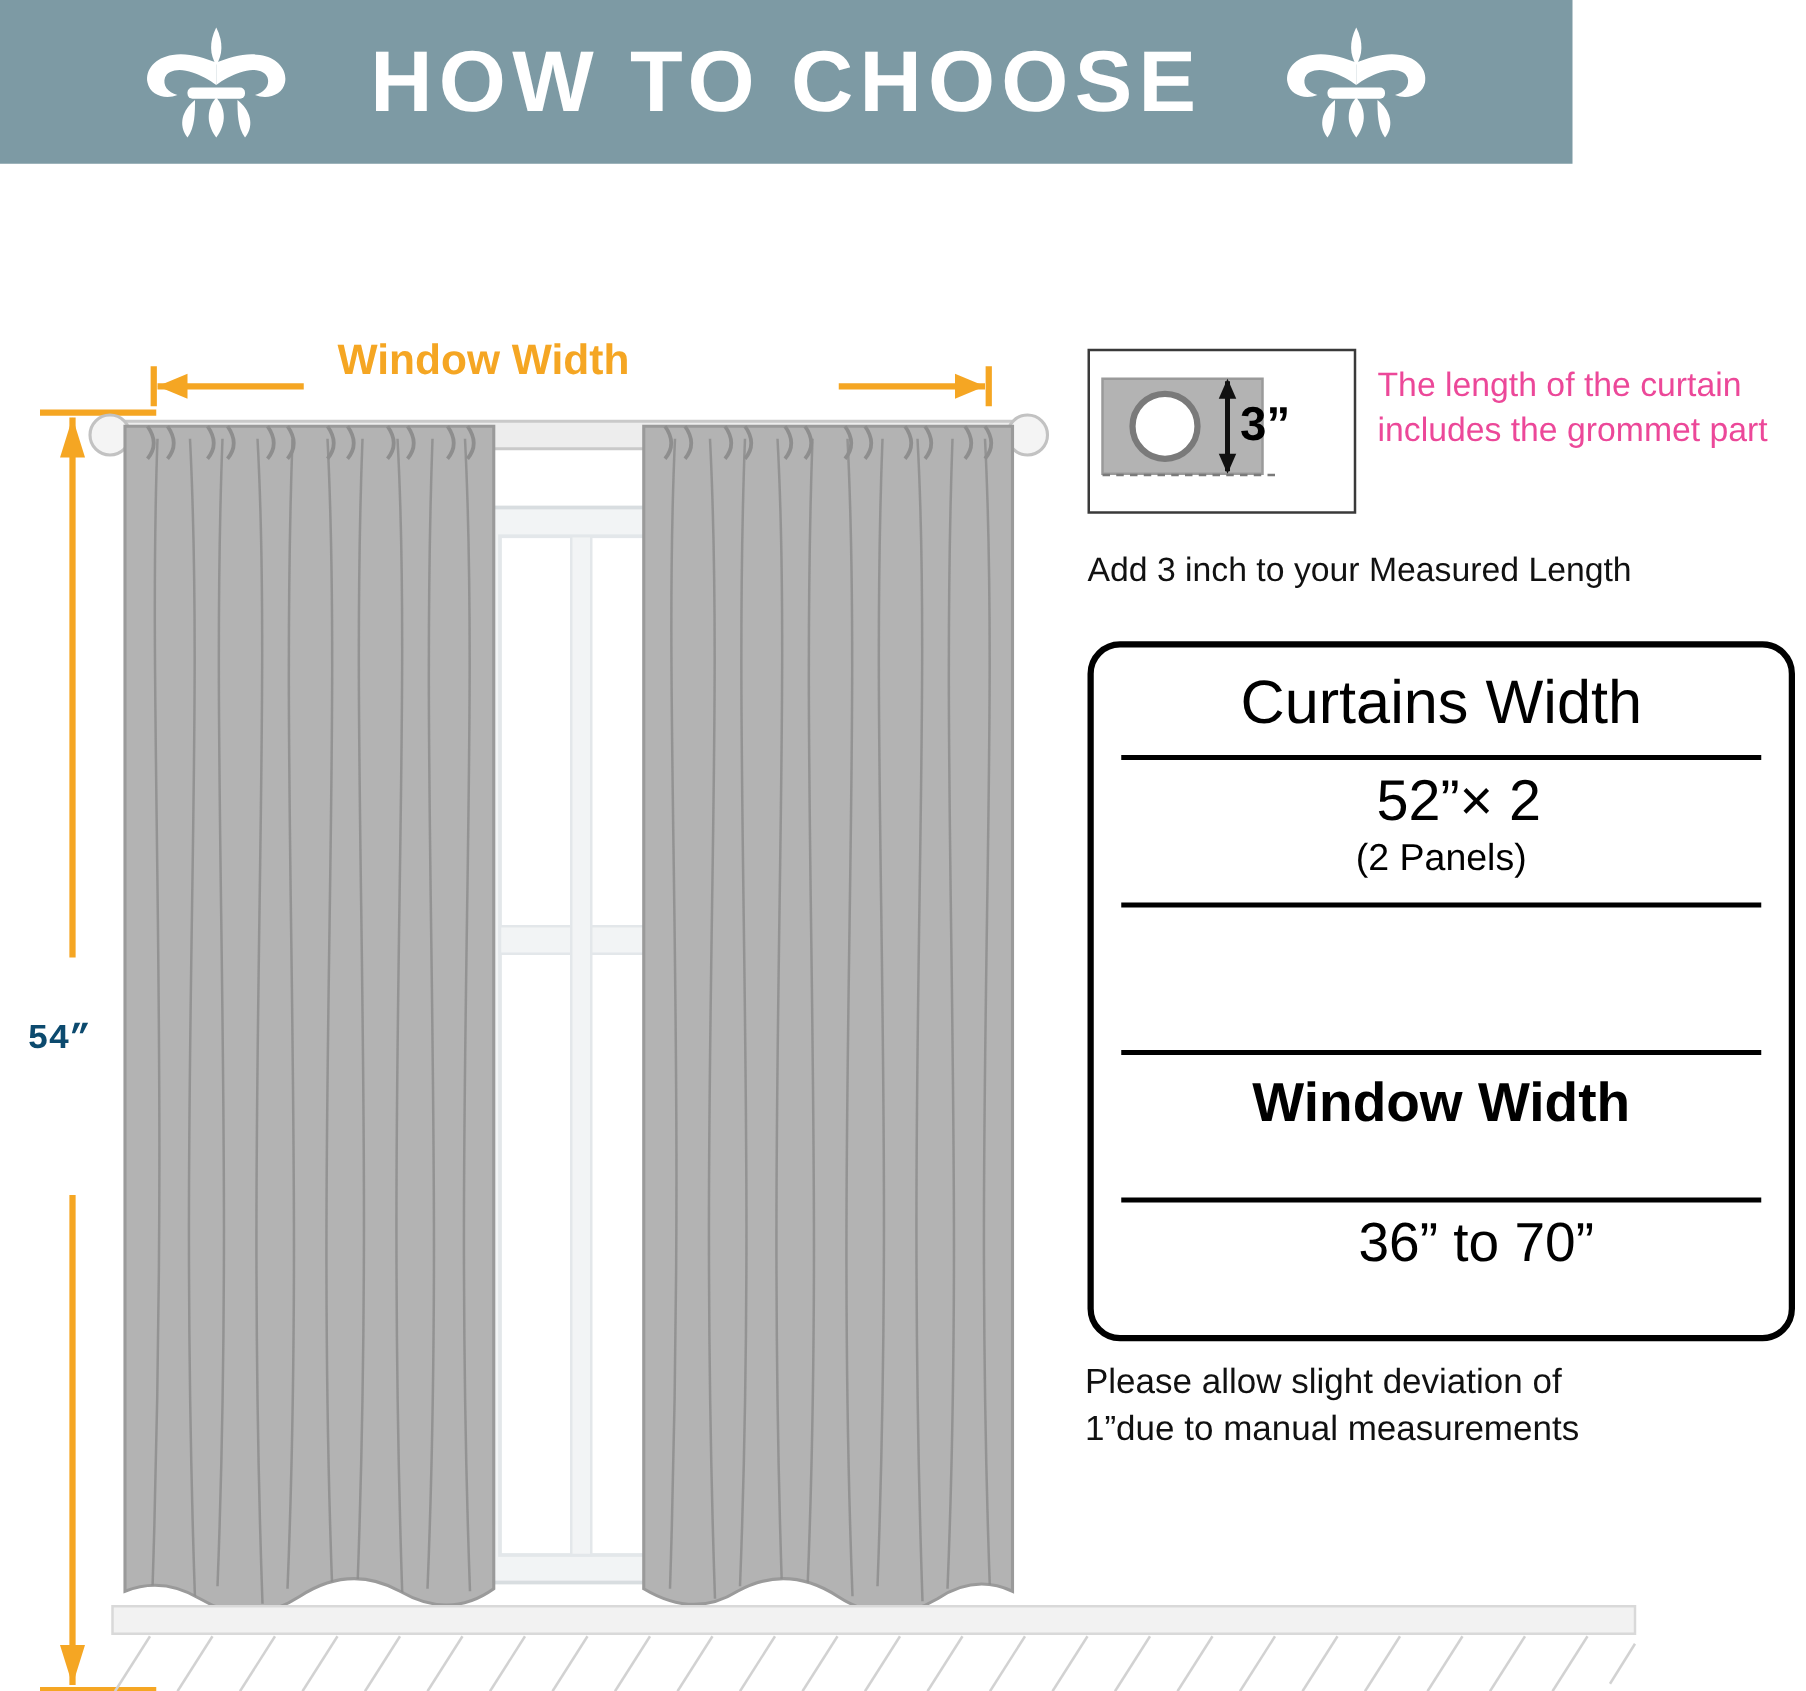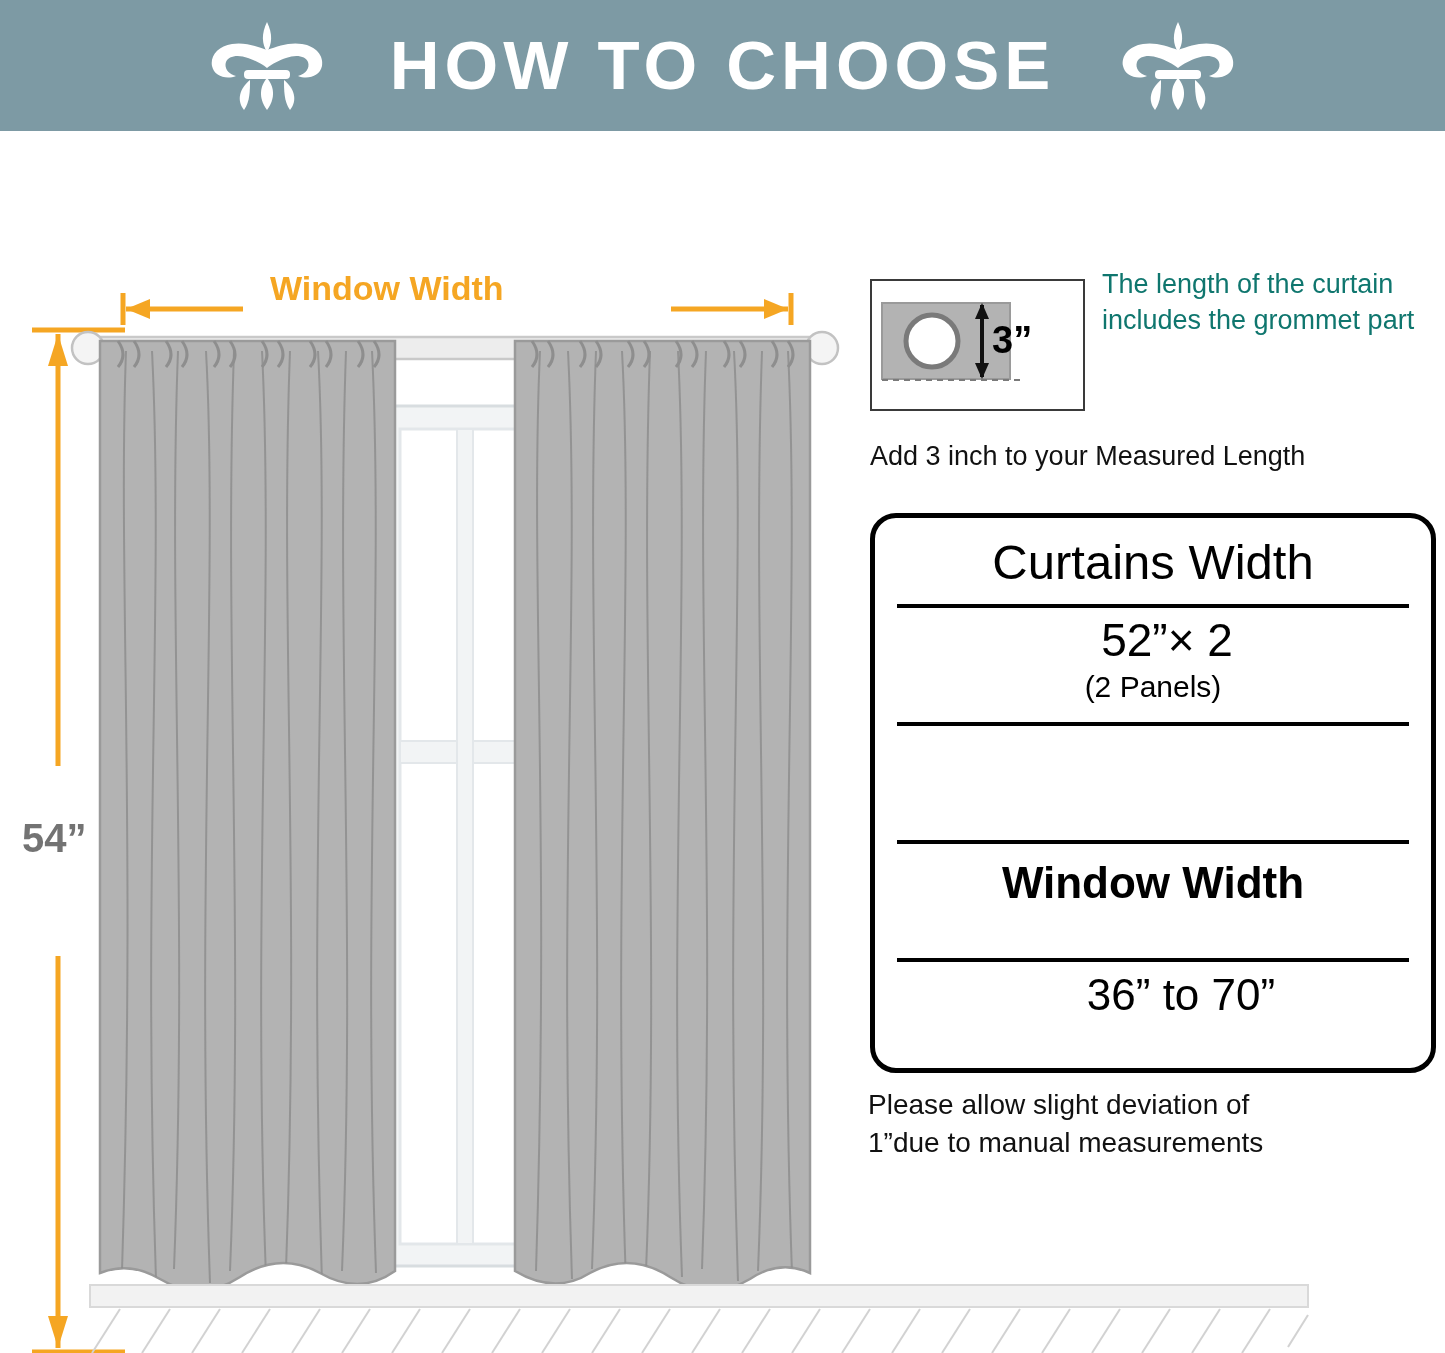--- a/index.html
+++ b/index.html
@@ -13,21 +13,21 @@
     width: 1445px;
     height: 1353px;
     background: #ffffff;
     overflow: hidden;
   }
 
   
   .banner {
     position: absolute;
     left: 0; top: 0;
-    width: 1445px; height: 131px;
+    width: 1258px; height: 131px;
     background: #7d9aa4;
     display: flex;
     align-items: center;
     justify-content: center;
     gap: 48px;
   }
   .banner-title {
     color: #ffffff;
     font-size: 69px;
     font-weight: bold;
@@ -64,23 +64,24 @@
   }
   
   .v-arrow {
     position: absolute;
     left: 20px; top: 195px;
     width: 110px; height: 1030px;
   }
   .len-label {
     position: absolute;
     left: 22px; top: 685px;
-    font-size: 40px;
+    font-size: 28px;
     font-weight: bold;
-    color: #737373;
+    color: #0c4a6e;
+    font-family: Liberation Mono, monospace;
   }
 
   .curtain-scene {
     position: absolute;
     left: 60px; top: 180px;
     width: 790px; height: 1030px;
   }
 
   
   .right-col {
@@ -92,25 +93,25 @@
   .grommet-box {
     position: absolute;
     left: 8px; top: 148px;
     width: 215px; height: 132px;
     border: 2px solid #3a3a3a;
     background: #ffffff;
   }
 
   .grommet-note {
     position: absolute;
-    left: 240px; top: 136px;
+    left: 240px; top: 160px;
     width: 330px;
     font-size: 27px;
     line-height: 1.32;
-    color: #0f766e;
+    color: #ec4899;
   }
 
   .add-note {
     position: absolute;
     left: 8px; top: 310px;
     width: 570px;
     font-size: 27px;
     color: #111111;
     white-space: nowrap;
   }

